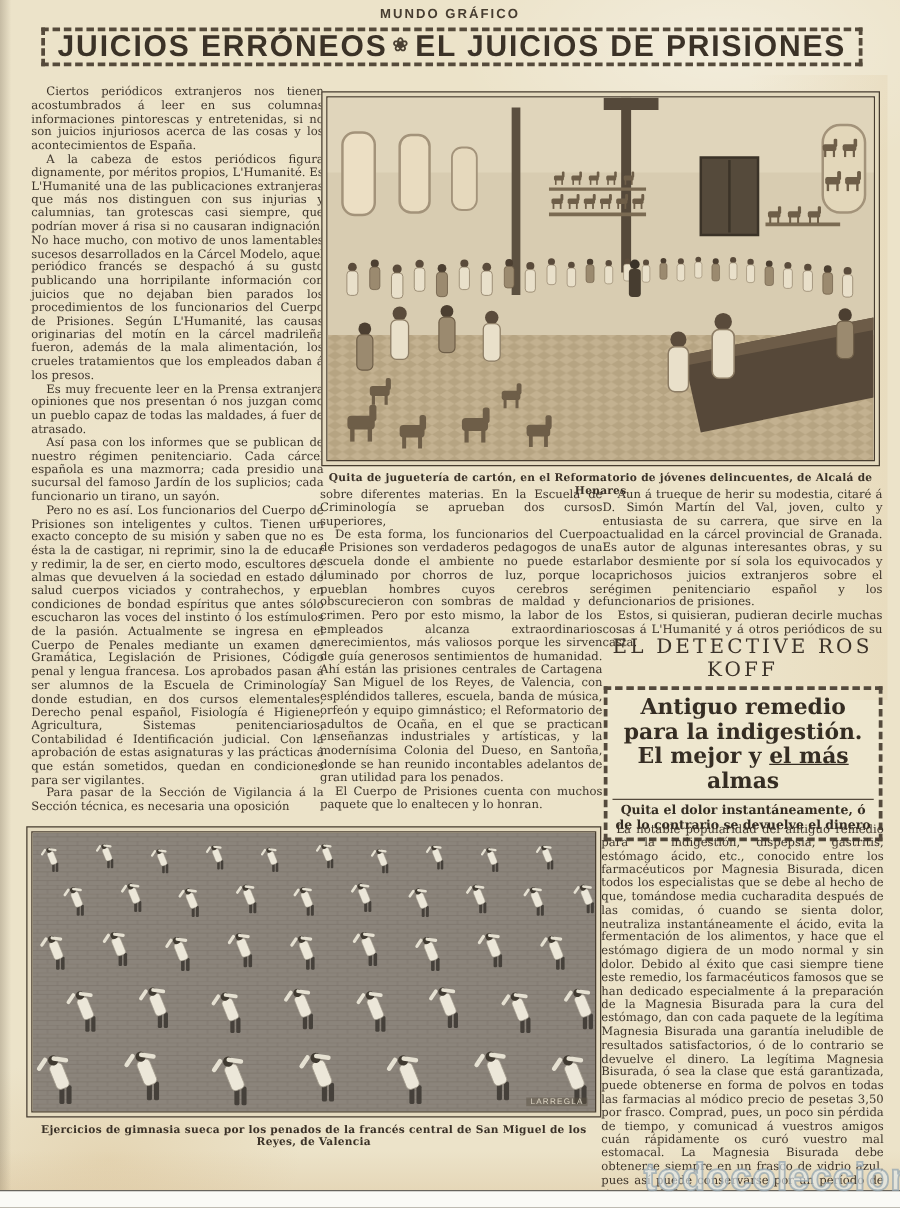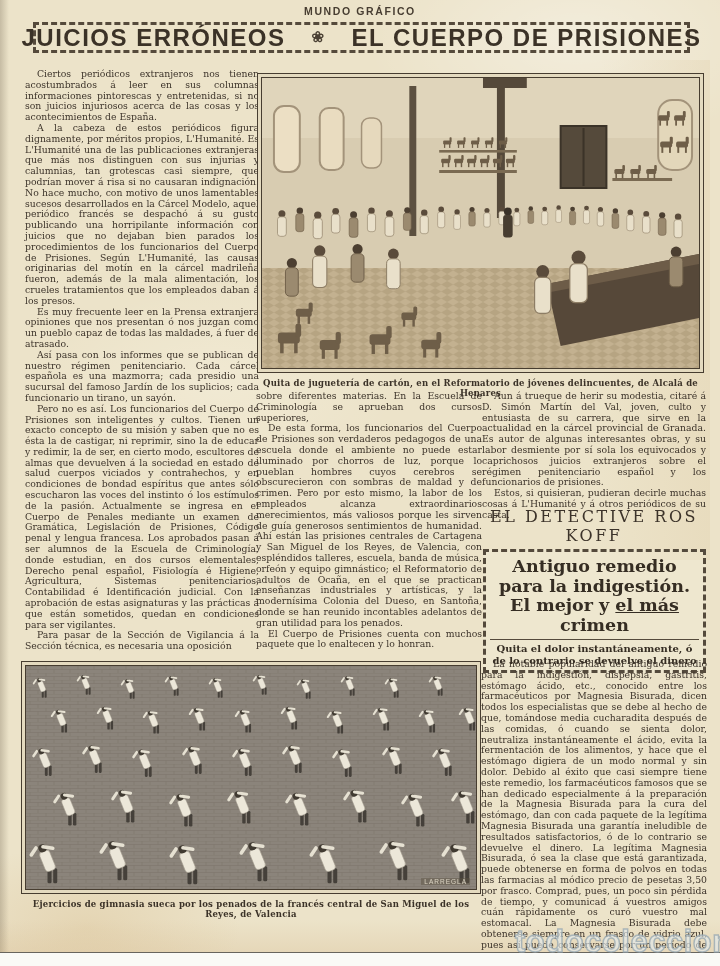--- a/index.html
+++ b/index.html
@@ -12,21 +12,21 @@
       #ece3c9;
     font-family:"DejaVu Serif", serif;color:#3c332a;text-decoration:underline;
   }
   .edge-left{position:absolute;left:0;top:0;bottom:0;width:9px;
     background:linear-gradient(90deg, rgba(110,98,78,.30), rgba(110,98,78,0));}
   .masthead{position:absolute;left:0;top:5px;width:100%;text-align:center;
     font-family:"Liberation Sans", sans-serif;font-weight:bold;font-size:10.5px;
     letter-spacing:1.6px;color:#473d31;}
   .title-box{
     position:absolute;left:33px;top:22px;width:657px;height:31px;box-sizing:border-box;
-    border:3px dashed #554a3b;display:flex;align-items:center;justify-content:center;gap:26px;
+    border:3px dashed #554a3b;display:flex;align-items:center;justify-content:center;gap:4px;
     font-family:"Liberation Sans", sans-serif;font-weight:bold;font-size:24px;
     letter-spacing:1.5px;color:#3b3227;white-space:nowrap;
   }
   .ornament{font-size:15px;line-height:1;transform:translateY(-1px);color:#4a4033;}
   .col{position:absolute;font-size:9.3px;line-height:10.8px;text-align:justify;}
   .col p{margin:0;text-indent:12px;}
   .col p.lead{text-indent:0;}
   .left-col{left:25px;top:69px;width:234px;}
   .mid-col{left:256px;top:391px;width:226px;}
   .right-col{left:482px;top:391px;width:224px;}
@@ -75,21 +75,21 @@
 
   <div class="edge-left"></div>
   <div class="stain s1"></div>
   <div class="stain s2"></div>
 
   <div class="masthead">MUNDO GRÁFICO</div>
 
   <div class="title-box">
     <span>JUICIOS ERRÓNEOS</span>
     <span class="ornament">❀</span>
-    <span>EL CUERPO DE PRISIONES</span>
+    <span>EL JUICIOS DE PRISIONES</span>
   </div>
 
   <div class="col left-col">
       <p>Ciertos periódicos extranjeros nos tienen acostumbrados á leer en sus columnas informaciones pintorescas y entretenidas, si no son juicios injuriosos acerca de las cosas y los acontecimientos de España.</p>
       <p>A la cabeza de estos periódicos figura dignamente, por méritos propios, L'Humanité. Es L'Humanité una de las publicaciones extranjeras que más nos distinguen con sus injurias y calumnias, tan grotescas casi siempre, que podrían mover á risa si no causaran indignación. No hace mucho, con motivo de unos lamentables sucesos desarrollados en la Cárcel Modelo, aquel periódico francés se despachó á su gusto publicando una horripilante información con juicios que no dejaban bien parados los procedimientos de los funcionarios del Cuerpo de Prisiones. Según L'Humanité, las causas originarias del motín en la cárcel madrileña fueron, además de la mala alimentación, los crueles tratamientos que los empleados daban á los presos.</p>
       <p>Es muy frecuente leer en la Prensa extranjera opiniones que nos presentan ó nos juzgan como un pueblo capaz de todas las maldades, á fuer de atrasado.</p>
       <p>Así pasa con los informes que se publican de nuestro régimen penitenciario. Cada cárcel española es una mazmorra; cada presidio una sucursal del famoso Jardín de los suplicios; cada funcionario un tirano, un sayón.</p>
       <p>Pero no es así. Los funcionarios del Cuerpo de Prisiones son inteligentes y cultos. Tienen un exacto concepto de su misión y saben que no es ésta la de castigar, ni reprimir, sino la de educar y redimir, la de ser, en cierto modo, escultores de almas que devuelven á la sociedad en estado de salud cuerpos viciados y contrahechos, y en condiciones de bondad espíritus que antes sólo escucharon las voces del instinto ó los estímulos de la pasión. Actualmente se ingresa en el Cuerpo de Penales mediante un examen de Gramática, Legislación de Prisiones, Código penal y lengua francesa. Los aprobados pasan á ser alumnos de la Escuela de Criminología, donde estudian, en dos cursos elementales, Derecho penal español, Fisiología é Higiene, Agricultura, Sistemas penitenciarios, Contabilidad é Identificación judicial. Con la aprobación de estas asignaturas y las prácticas á que están sometidos, quedan en condiciones para ser vigilantes.</p>
       <p>Para pasar de la Sección de Vigilancia á la Sección técnica, es necesaria una oposición</p>
     </div>
@@ -217,21 +217,21 @@
     </div>
 
   <div class="col right-col">
       <p>Aun á trueque de herir su modestia, citaré á D. Simón Martín del Val, joven, culto y entusiasta de su carrera, que sirve en la actualidad en la cárcel provincial de Granada. Es autor de algunas interesantes obras, y su labor desmiente por sí sola los equivocados y caprichosos juicios extranjeros sobre el régimen penitenciario español y los funcionarios de prisiones.</p>
       <p>Estos, si quisieran, pudieran decirle muchas cosas á L'Humanité y á otros periódicos de su casta.</p>
     </div>
   <div class="byline">EL DETECTIVE ROS KOFF</div>
 
   <div class="ad-box">
     <div class="ad-headline">
-      <span>Antiguo remedio para la indigestión. El mejor y </span><span class="u">el más</span><span> crimen</span>
+      <span>Antiguo remedio para la indigestión. El mejor y </span><span class="u">el más</span><span> almas</span>
     </div>
     <div class="ad-sub">Quita el dolor instantáneamente, ó de lo contrario se devuelve el dinero</div>
   </div>
   <div class="col ad-body">
     <p>La notable popularidad del antiguo remedio para la indigestión, dispepsia, gastritis, estómago ácido, etc., conocido entre los farmacéuticos por Magnesia Bisurada, dicen todos los especialistas que se debe al hecho de que, tomándose media cucharadita después de las comidas, ó cuando se sienta dolor, neutraliza instantáneamente el ácido, evita la fermentación de los alimentos, y hace que el estómago digiera de un modo normal y sin dolor. Debido al éxito que casi siempre tiene este remedio, los farmacéuticos famosos que se han dedicado especialmente á la preparación de la Magnesia Bisurada para la cura del estómago, dan con cada paquete de la legítima Magnesia Bisurada una garantía ineludible de resultados satisfactorios, ó de lo contrario se devuelve el dinero. La legítima Magnesia Bisurada, ó sea la clase que está garantizada, puede obtenerse en forma de polvos en todas las farmacias al módico precio de pesetas 3,50 por frasco. Comprad, pues, un poco sin pérdida de tiempo, y comunicad á vuestros amigos cuán rápidamente os curó vuestro mal estomacal. La Magnesia Bisurada debe obtenerse siempre en un frasco de vidrio azul, pues así puede conservarse por un período de tiempo indefinido.</p>
   </div>
 
   <figure class="photo photo2">
     <div class="photo-inner">
       <svg viewBox="0 0 450 223" preserveAspectRatio="none">

